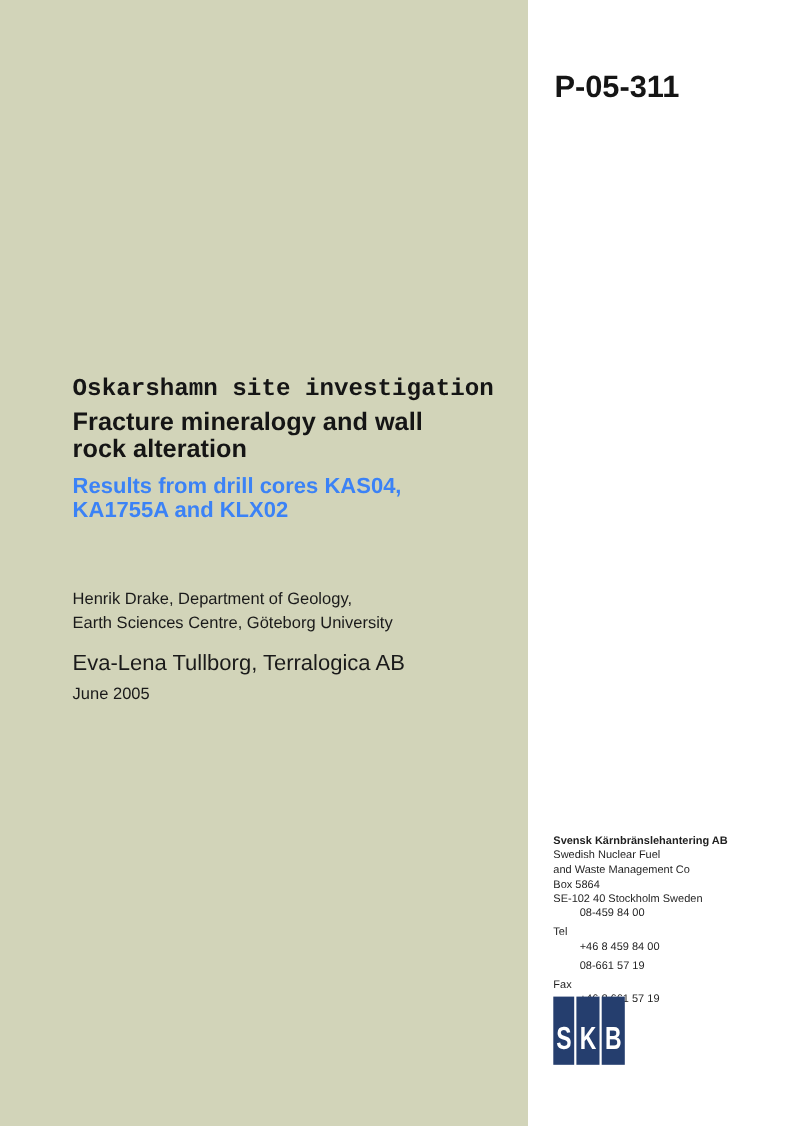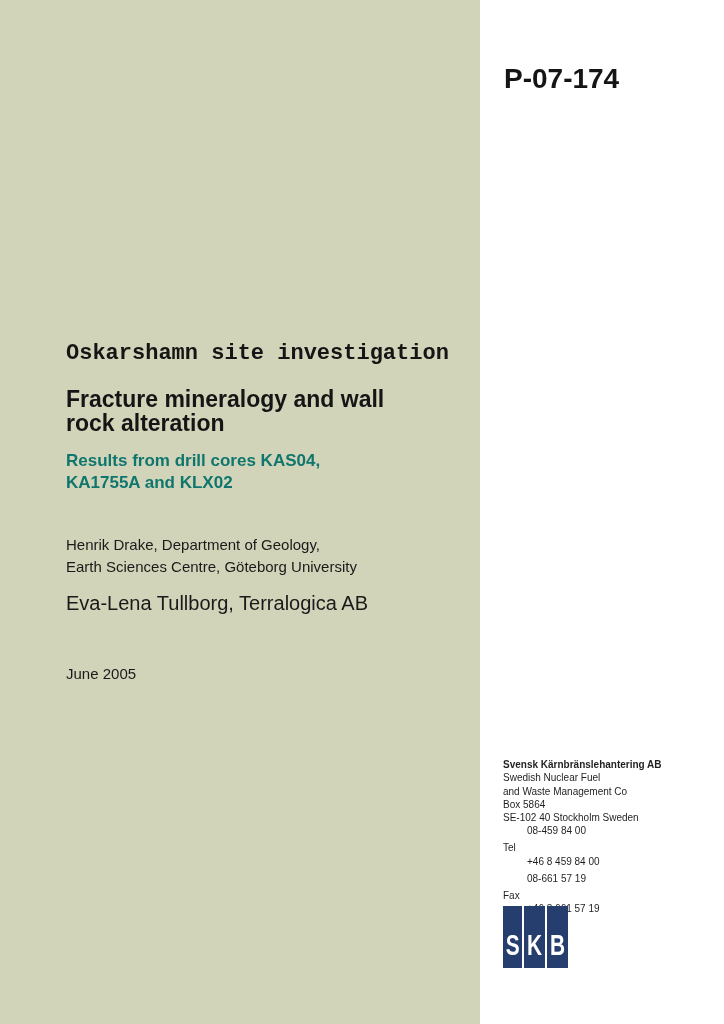--- a/index.html
+++ b/index.html
@@ -32,52 +32,52 @@
     left: 66px; top: 342px;
     font-size: 22px;
     line-height: 24px;
     font-weight: bold;
     color: #151515;
     white-space: pre-line;
     font-family: Liberation Mono, monospace;
   }
   .report-title {
     position: absolute;
-    left: 66px; top: 388px;
+    left: 66px; top: 372px;
     font-size: 23px;
     line-height: 23.5px;
     font-weight: bold;
     color: #151515;
     white-space: pre-line;
   }
   .report-subtitle {
     position: absolute;
-    left: 66px; top: 450px;
-    font-size: 17px;
+    left: 66px; top: 432px;
+    font-size: 20px;
     line-height: 21.5px;
     font-weight: bold;
-    color: #0f766e;
+    color: #3b82f6;
     white-space: pre-line;
   }
   .authors-primary {
     position: absolute;
     left: 66px; top: 534px;
     font-size: 15px;
     line-height: 22px;
     white-space: pre-line;
   }
   .authors-secondary {
     position: absolute;
     left: 66px; top: 592px;
     font-size: 20px;
     line-height: 22px;
   }
   .pub-date {
     position: absolute;
-    left: 66px; top: 663px;
+    left: 66px; top: 620px;
     font-size: 15px;
     line-height: 22px;
   }
   .publisher {
     position: absolute;
     left: 503px; top: 758px;
     width: 210px;
     font-size: 10px;
     line-height: 13.3px;
     color: #1f1f1f;
@@ -109,21 +109,21 @@
     color: #ffffff;
     transform: scaleX(0.72);
     transform-origin: center top;
   }
 </style>
 </head>
 <body>
 
 <div class="green-panel"></div>
 
-<div class="report-number">P-07-174</div>
+<div class="report-number">P-05-311</div>
 
 <div class="series-title">Oskarshamn site investigation</div>
 
 <div class="report-title">Fracture mineralogy and wall
 rock alteration</div>
 
 <div class="report-subtitle">Results from drill cores KAS04,
 KA1755A and KLX02</div>
 
 <div class="authors-primary">Henrik Drake, Department of Geology,

